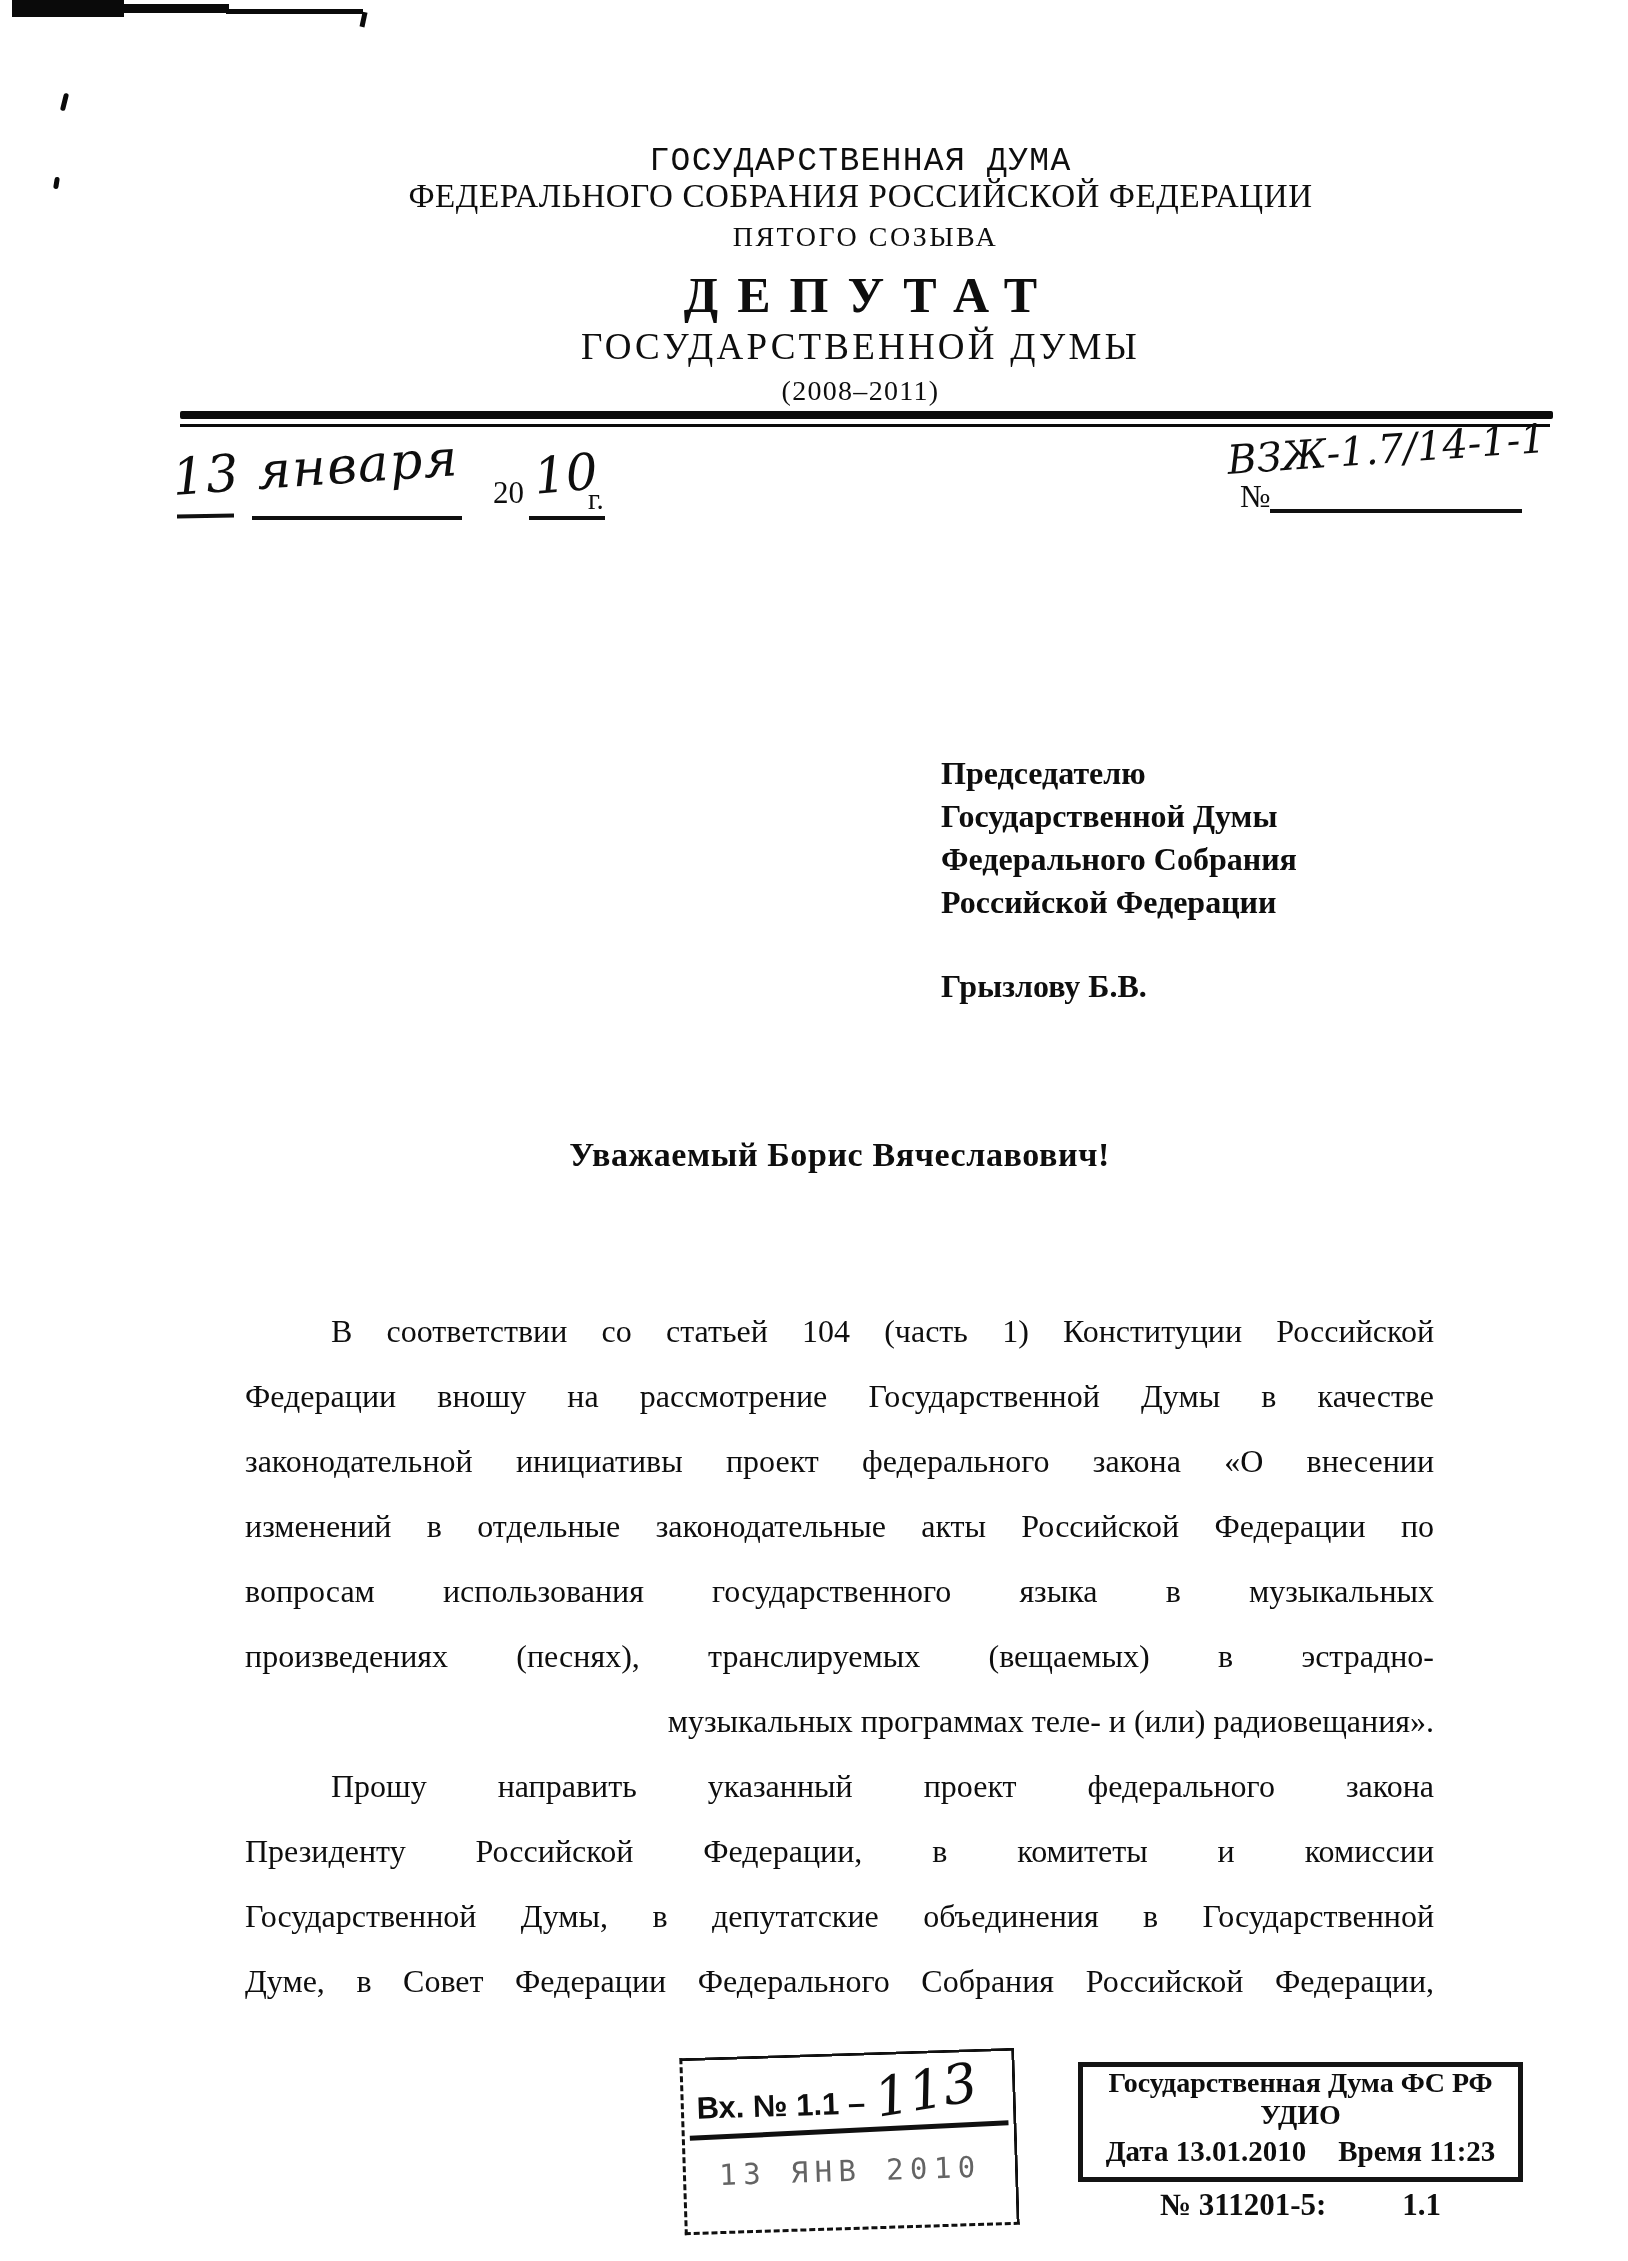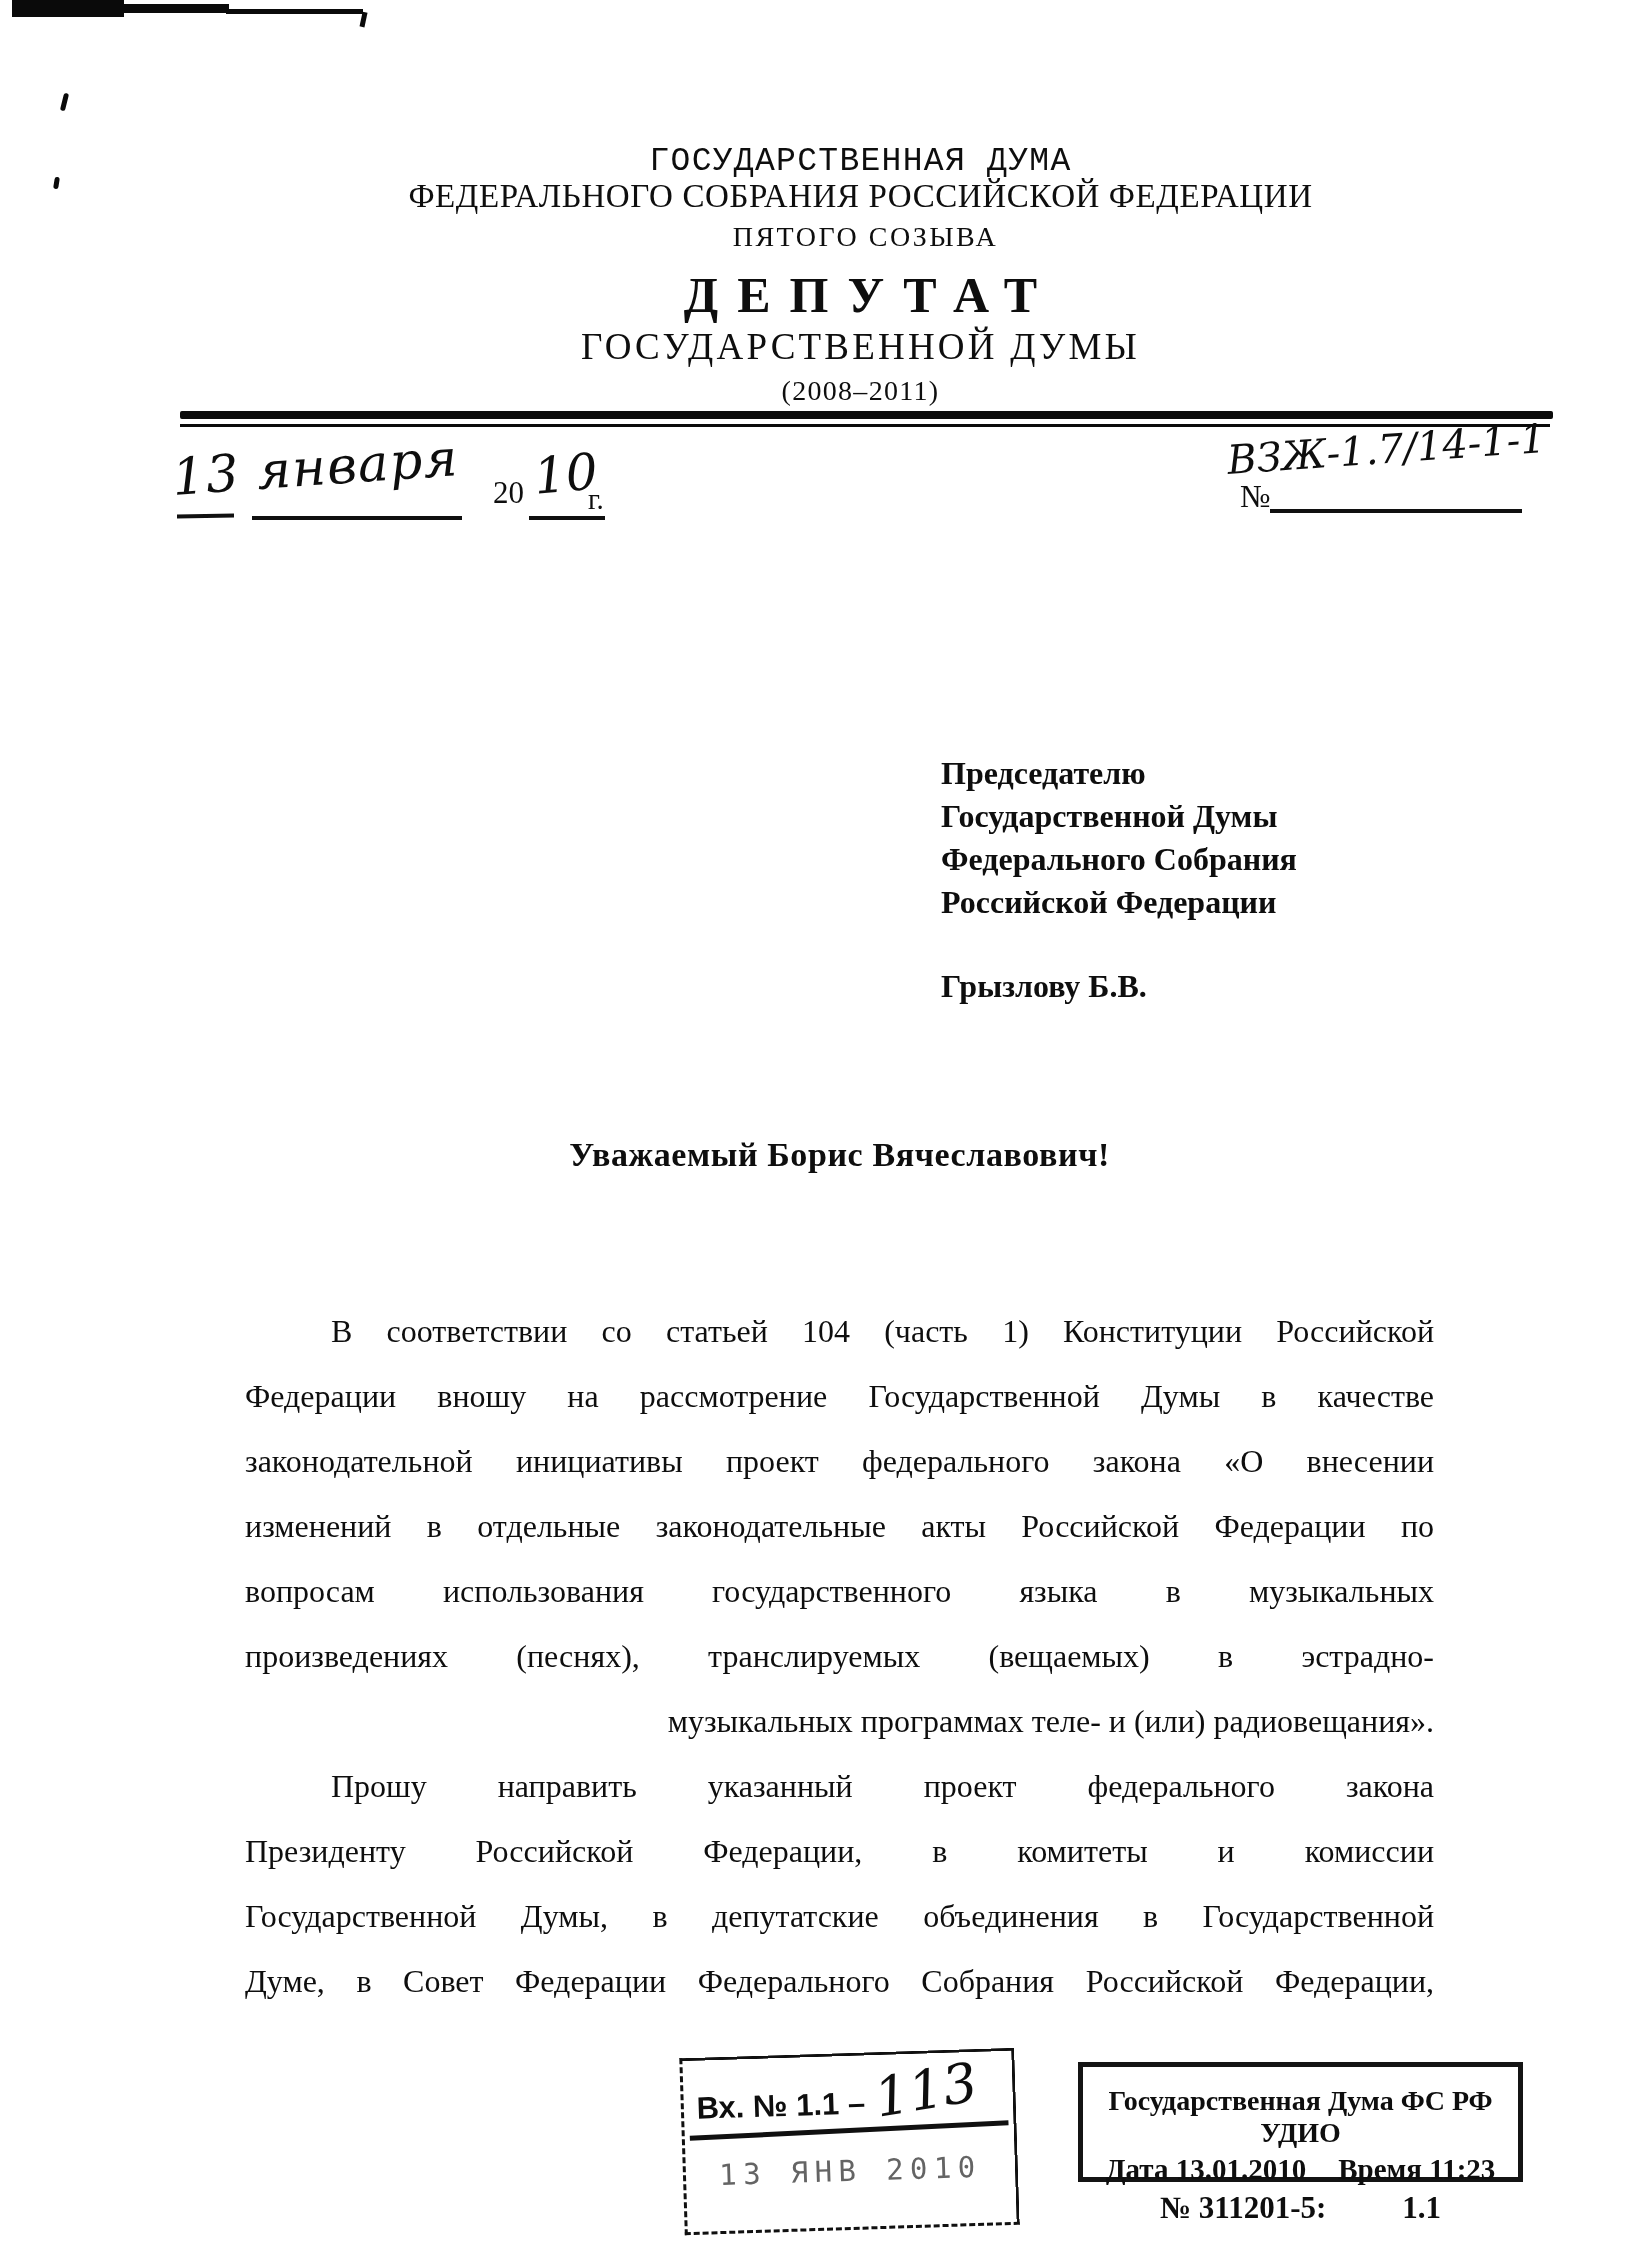--- a/index.html
+++ b/index.html
@@ -61,26 +61,26 @@
   .stamp-in-row { padding:7.6px 9px 0 12.7px; white-space:nowrap; }
   .stamp-in-label { font-family:"Liberation Sans", sans-serif; font-size:31px; font-weight:600; }
   .stamp-in-hw { font-size:54px; margin-left:10.2px; position:relative; top:-2.5px; display:inline-block; transform:rotate(-8deg); }
   .stamp-in-ul { margin:1.3px 5.1px 0 5.1px; height:4.5px; background:#101010; transform:rotate(-1deg); }
   .stamp-in-date { margin-top:21.7px; text-align:center; font-family:"DejaVu Sans Mono", monospace;
                    font-size:29px; letter-spacing:6.4px; color:#4a4a4a; opacity:.85; }
 
   .stamp-duma {
     position:absolute; left:1078px; top:2062px; width:445px; height:120px;
     border:5.1px solid #141414; box-sizing:border-box; text-align:center;
-    font-weight:bold; padding-top:18px;
+    font-weight:bold; padding-top:0;
   }
   .sd-l1 { font-size:28px; letter-spacing:0; }
   .sd-l2 { font-size:29px; margin-top:3.8px; }
   .sd-l2 .gap { display:inline-block; width:32px; }
-  .sd-l3 { font-size:31px; margin-top:4px; }
+  .sd-l3 { font-size:31px; margin-top:19px; }
   .sd-l3 .gap { display:inline-block; width:76px; }
 
   
   .bar1 { left:11.5px;  top:0;    width:112px; height:16.6px; }
   .bar2 { left:121px; top:3.8px;  width:108px; height:9.6px; }
   .bar3 { left:226px; top:9px; width:137px; height:4.5px; }
   .bar4 { left:361px; top:11.5px; width:4.5px;  height:15.3px; transform:rotate(12deg); }
   .mark1 { left:62px; top:93px; width:5.1px;  height:18px; border-radius:2.5px; transform:rotate(14deg); }
   .mark2 { left:54px; top:177px; width:4.5px;  height:12px; border-radius:2.5px; transform:rotate(9deg); }
 </style>

